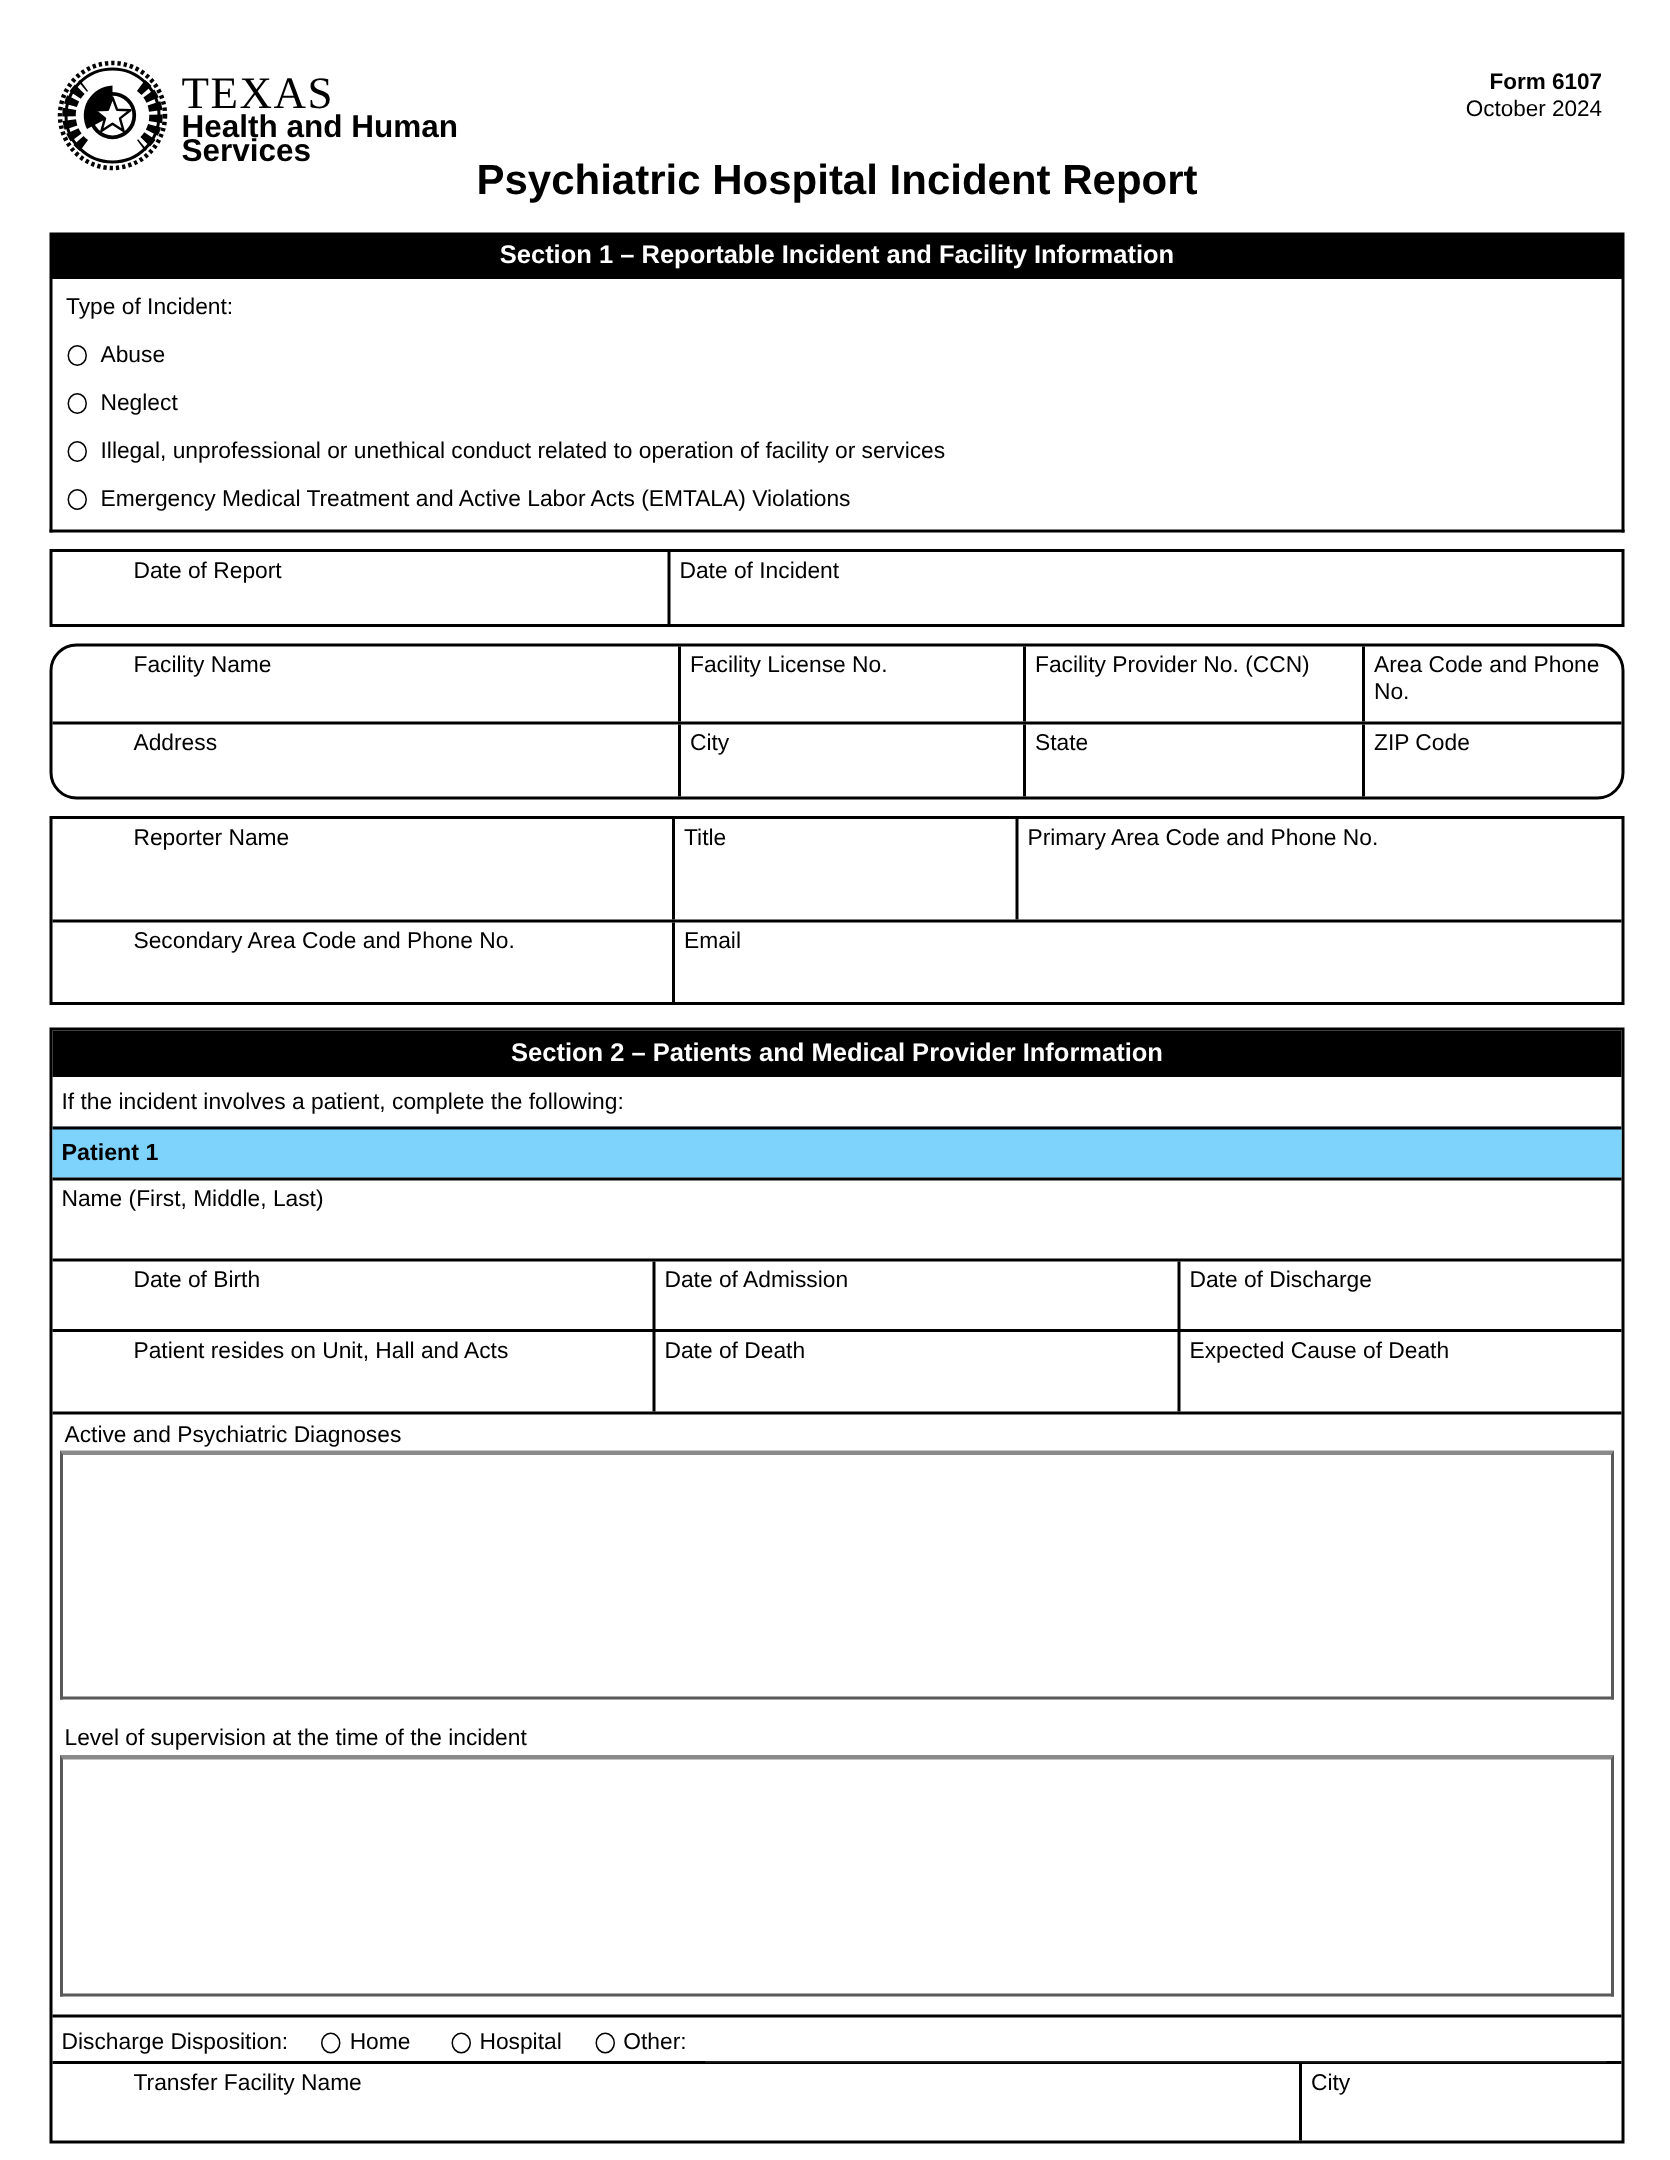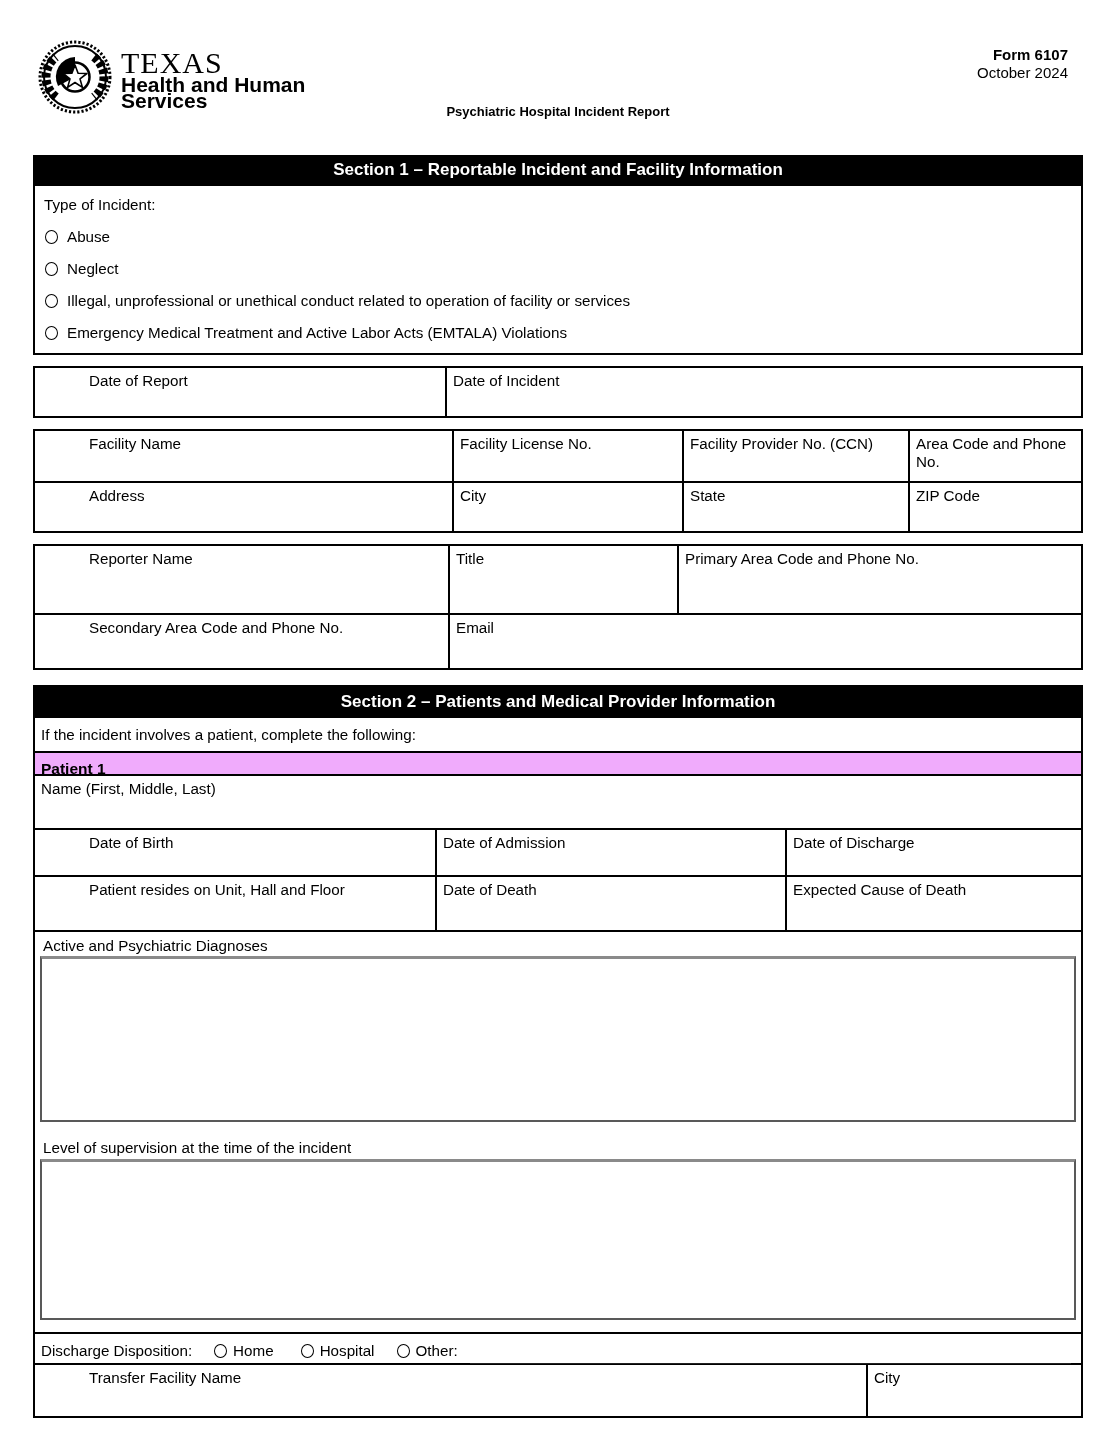--- a/index.html
+++ b/index.html
@@ -14,21 +14,21 @@
 
   
   .hdr { position: relative; height: 155px; }
   .logo-wrap { position: absolute; left: 5px; top: 40px; display: flex; align-items: flex-start; }
   .seal { width: 74px; height: 74px; }
   .wordmark { margin-left: 9px; padding-top: 9px; }
   .texas { font-family: "Liberation Serif", serif; font-size: 30px; line-height: 28px; letter-spacing: 1px; }
   .hhs-line { font-weight: bold; font-size: 21px; line-height: 16px; }
   .form-info { position: absolute; right: 15px; top: 46px; text-align: right; font-size: 15px; line-height: 18px; }
   .form-no { font-weight: bold; }
-  .page-title { position: absolute; left: 0; right: 0; top: 104px; text-align: center; font-weight: bold; font-size: 13px; }
+  .page-title { position: absolute; left: 0; right: 0; top: 104px; text-align: center; font-weight: bold; font-size: 28px; }
 
   
   .secbar {
     height: 31px; background: #000; color: #fff;
     font-weight: bold; font-size: 17px; text-align: center; line-height: 30px;
   }
   .lbl { font-size: 15.2px; }
   .tbl { border: 2px solid #000; background: #fff; }
   .tr { display: flex; padding-left: 48px; }
   .tr + .tr { border-top: 2px solid #000; }
@@ -47,34 +47,34 @@
 
   .date-tbl { margin-top: 11px; }
   .date-tbl .tr { height: 48px; }
   .c-report { flex: 0 0 362px; }
   .c-incident { flex: 0 0 465px; }
   .c-time { flex: 1; }
   .ampm { position: absolute; right: 8px; top: 3px; }
   .ampm-row { display: flex; align-items: center; height: 23px; }
   .ampm-row .lbl { margin-left: 5px; }
 
-  .fac-tbl { margin-top: 11px; }
+  .fac-tbl { margin-top: 11px; border-radius: 18px; }
   .fac-tbl .tr { height: 50px; }
   .f1 { flex: 0 0 369px; } .f2 { flex: 0 0 230px; } .f3 { flex: 0 0 226px; } .f4 { flex: 1; }
 
   .rep-tbl { margin-top: 11px; }
   .rep-tbl .tr1 { height: 67px; } .rep-tbl .tr2 { height: 55px; }
   .r1 { flex: 0 0 365px; } .r2 { flex: 0 0 229px; } .r3 { flex: 1; } .r4 { flex: 1; }
 
   
   .s2 { margin-top: 15px; border: 2px solid #000; }
   .s2row { border-top: 2px solid #000; }
   .s2 .secbar { margin: -0px; }
   .intro-row { height: 33px; padding: 8px 6px 0 6px; border-top: none; }
-  .patient-bar { height: 23px; background: #f0abfc; font-weight: bold; font-size: 15.5px; padding: 7px 6px 0 6px; }
+  .patient-bar { height: 34px; background: #7dd3fc; font-weight: bold; font-size: 15.5px; padding: 7px 6px 0 6px; }
   .name-row { height: 54px; padding: 4px 6px; }
   .p3 { height: 47px; }
   .p3b { height: 55px; }
   .p1 { flex: 0 0 352px; } .p2 { flex: 0 0 350px; } .pz { flex: 1; }
 
   .bigarea { padding: 3px 5px 12px 5px; }
   .bigarea .arealbl { margin: 2px 0 2px 3px; }
   .bigbox {
     height: 166px; background: #fff;
     border: 2px solid #595959; border-top: 3px solid #8a8a8a;
@@ -226,21 +226,21 @@
       <div class="td p2">
         <span class="lbl">Date of Admission</span>
       </div>
       <div class="td pz">
         <span class="lbl">Date of Discharge</span>
       </div>
     </div>
 
     <div class="s2row tr p3b">
       <div class="td p1">
-        <span class="lbl">Patient resides on Unit, Hall and Floor</span>
+        <span class="lbl">Patient resides on Unit, Hall and Acts</span>
       </div>
       <div class="td p2">
         <span class="lbl">Date of Death</span>
       </div>
       <div class="td pz">
         <span class="lbl">Expected Cause of Death</span>
       </div>
     </div>
 
     <div class="s2row bigarea">

